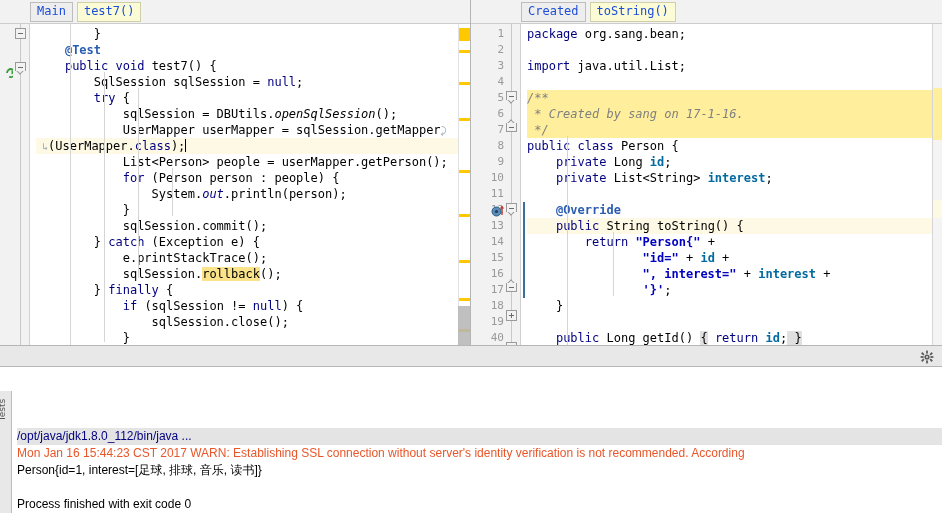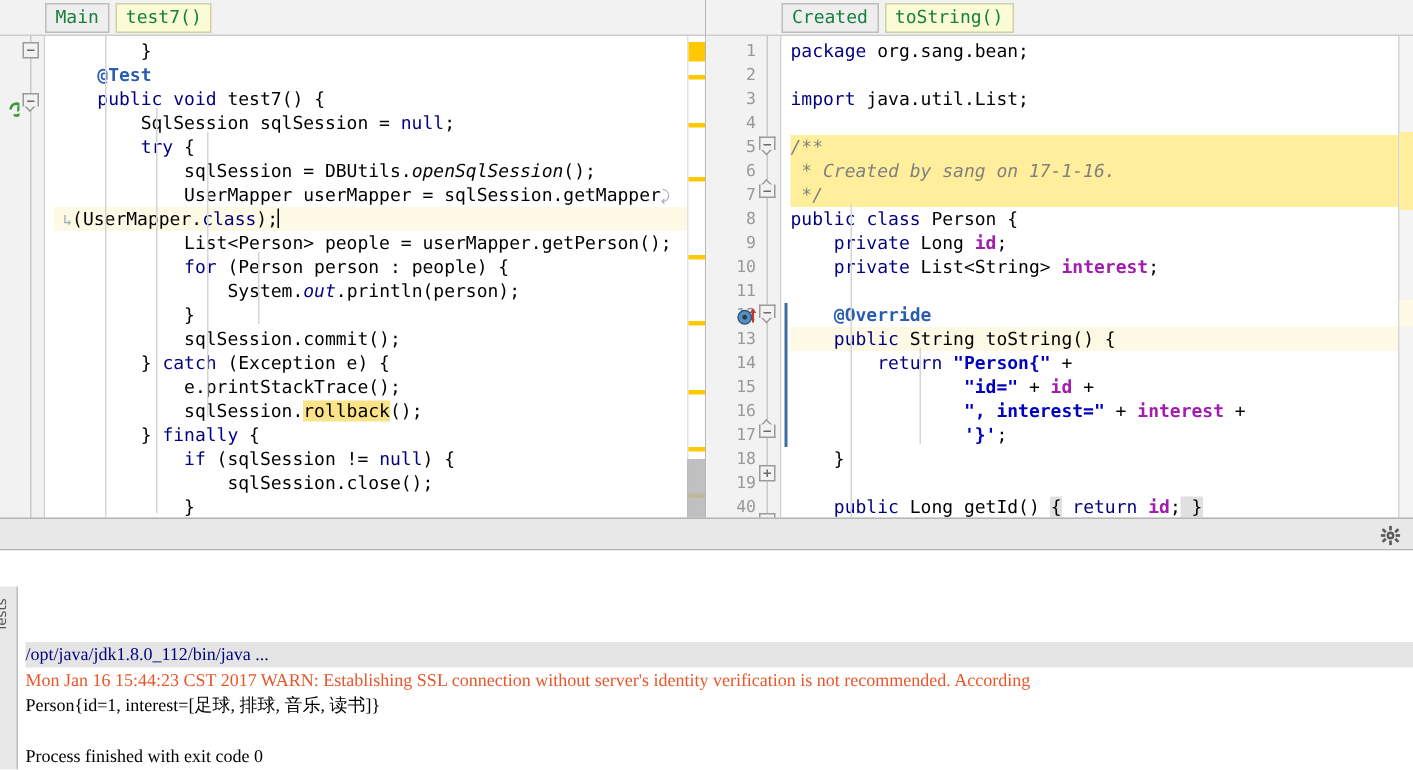--- a/index.html
+++ b/index.html
@@ -37,21 +37,21 @@
     border-bottom: 1px solid #cdcdcd;
     display: flex;
     align-items: center;
     padding-left: 30px;
     flex: 0 0 24px;
   }
   .pane-right .breadcrumb-bar { padding-left: 50px; }
   .crumb {
     font-family: "DejaVu Sans Mono", "Liberation Mono", monospace;
     font-size: 12px;
-    color: #15803d;
+    color: #1d4ed8;
     padding: 1px 6px 2px 6px;
     border: 1px solid #b9b9a8;
     margin-right: 4px;
     line-height: 15px;
   }
   .crumb.gray { background: #eeeeee; border-color: #bdbdbd; }
   .crumb.yellow { background: #fbfbd5; border-color: #cfcfa8; }
 
   
   .code-body {
@@ -179,21 +179,21 @@
     color: #000000;
     white-space: pre;
   }
   pre.code .ln { display: block; height: 16px; }
   pre.code .ln.hl { background: #fdf9e4; }
   pre.code .ln.docb { background: #ffee9b; }
 
   .kw  { color: #000080; font-weight: normal; }
   .anno-blue { color: #2a5db0; font-weight: bold; }
   .jstr { color: #0000c0; font-weight: bold; }
-  .fld { color: #a21caf; font-weight: bold; }
+  .fld { color: #0369a1; font-weight: bold; }
   .itl { font-style: italic; }
   .doc { color: #808080; font-style: italic; }
   .hlw { background: #fbe38a; }
   .braceHL { background: #e0e0e0; }
 
   .indent-guide {
     position: absolute;
     width: 1px;
     background: #d5d5d5;
     top: 0;
@@ -320,21 +320,21 @@
     transform: rotate(-90deg);
     transform-origin: center;
     white-space: nowrap;
   }
 
   .console {
     position: absolute;
     left: 13px; top: 24px;
     width: 929px; height: 122px;
     background: #ffffff;
-    font-family: Liberation Serif, serif;
+    font-family: Liberation Sans, sans-serif;
     font-size: 12px;
     line-height: 17px;
     padding: 3px 0 0 4px;
     overflow: hidden;
     white-space: pre;
   }
   .console .c-line { display: block; height: 17px; }
   .c-sys  { color: #000080; }
   .c-warn { color: #e8562a; }
   .c-out  { color: #000000; }

